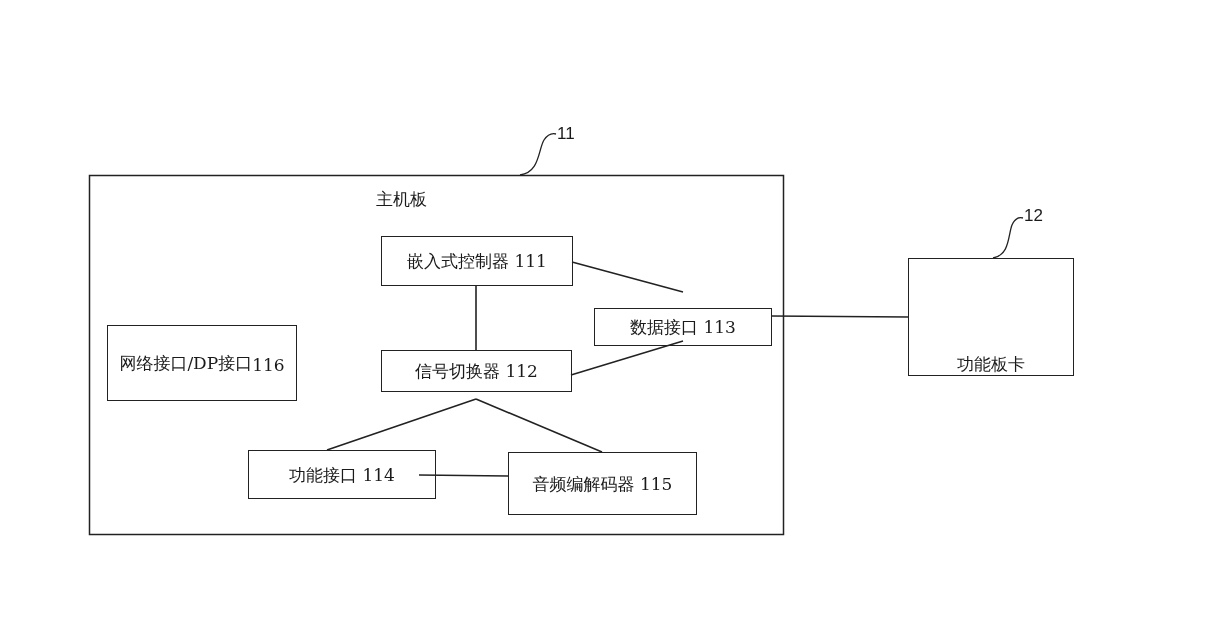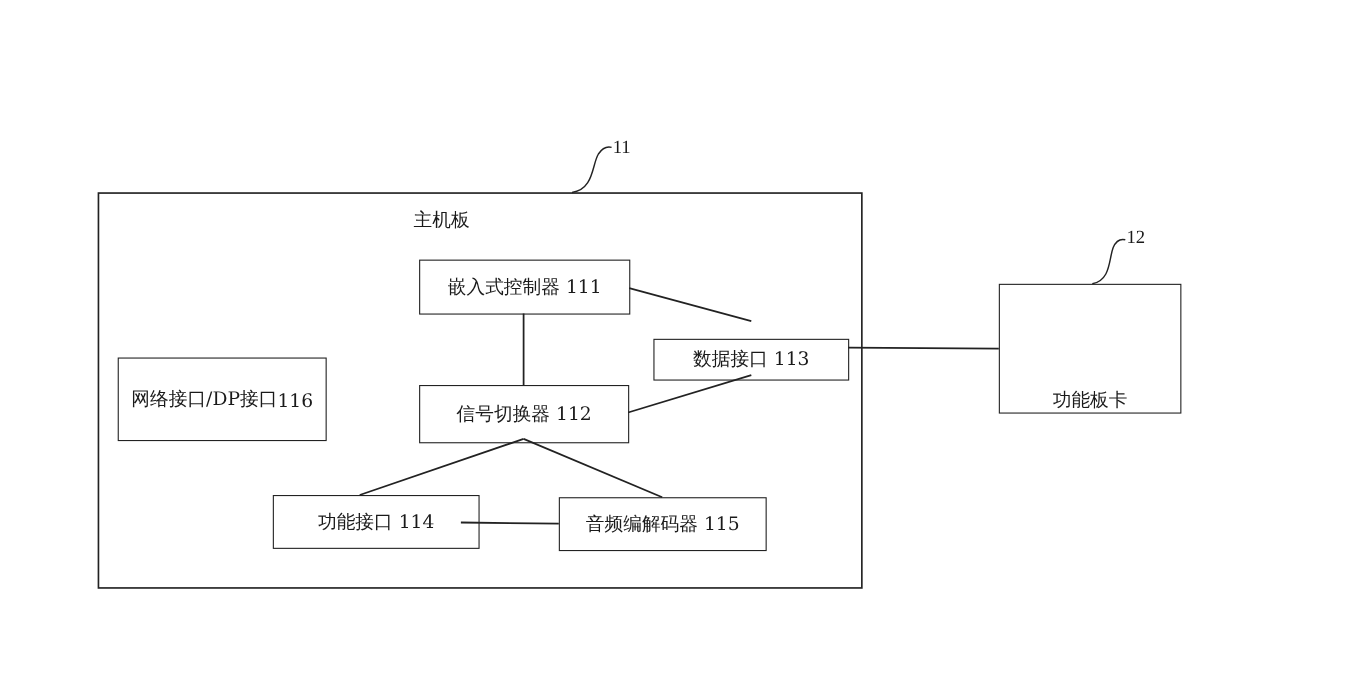--- a/index.html
+++ b/index.html
@@ -3,21 +3,21 @@
   <meta charset="utf-8">
   <style>
     html, body { margin: 0; padding: 0; background: #ffffff; }
     body { width: 1232px; height: 631px; position: relative; overflow: hidden;
            font-family: "DejaVu Serif", "Liberation Serif", serif; color: #1a1a1a; }
     svg.wires { position: absolute; left: 0; top: 0; width: 1232px; height: 631px; }
     .box { position: absolute; box-sizing: border-box; border: 1.5px solid #222;
            display: flex; align-items: center; justify-content: center; text-align: center;
            font-size: 17px; line-height: 22px; background: transparent; }
     .label { position: absolute; font-size: 17px; }
-    .ref { position: absolute; font-size: 17px; font-family: Liberation Serif, serif; }
+    .ref { position: absolute; font-size: 17px; font-family: Liberation Sans, sans-serif; }
   </style>
 </head>
 <body>
 
 <svg class="wires" viewBox="0 0 1232 631">
 
   <rect x="89.5" y="175.5" width="694" height="359" fill="none" stroke="#222" stroke-width="1.5"></rect>
 
   <path d="M520 175 C 540 172, 538 150, 544 140 C 548 134, 552 133, 556 134" fill="none" stroke="#222" stroke-width="1.3"></path>
 
@@ -42,33 +42,33 @@
 <div class="label" style="left:376px; top:188px;">主机板</div>
 
 <div class="box" style="left:381px; top:236px; width:192px; height:50px;">
   <span>嵌入式控制器 111</span>
 </div>
 
 <div class="box" style="left:594px; top:308px; width:178px; height:38px;">
   <span>数据接口 113</span>
 </div>
 
-<div class="box" style="left:381px; top:350px; width:191px; height:53px;">
+<div class="box" style="left:381px; top:350px; width:191px; height:42px;">
   <span>信号切换器 112</span>
 </div>
 
 <div class="box" style="left:107px; top:325px; width:190px; height:76px; flex-direction:row;">
   <span>网络接口/DP接口</span>
   <span style="margin-top:4px;">116</span>
 </div>
 
 <div class="box" style="left:232px; top:450px; width:188px; height:49px;margin-left:16px;">
   <span>功能接口 114</span>
 </div>
 
-<div class="box" style="left:508px; top:452px; width:189px; height:49px;">
+<div class="box" style="left:508px; top:452px; width:189px; height:63px;">
   <span>音频编解码器 115</span>
 </div>
 
 <div class="box" style="left:908px; top:258px; width:166px; height:118px;align-items:flex-end;">
   <span>功能板卡</span>
 </div>
 <div class="ref" style="left:1024px; top:206px;">12</div>
 
 </body></html>

